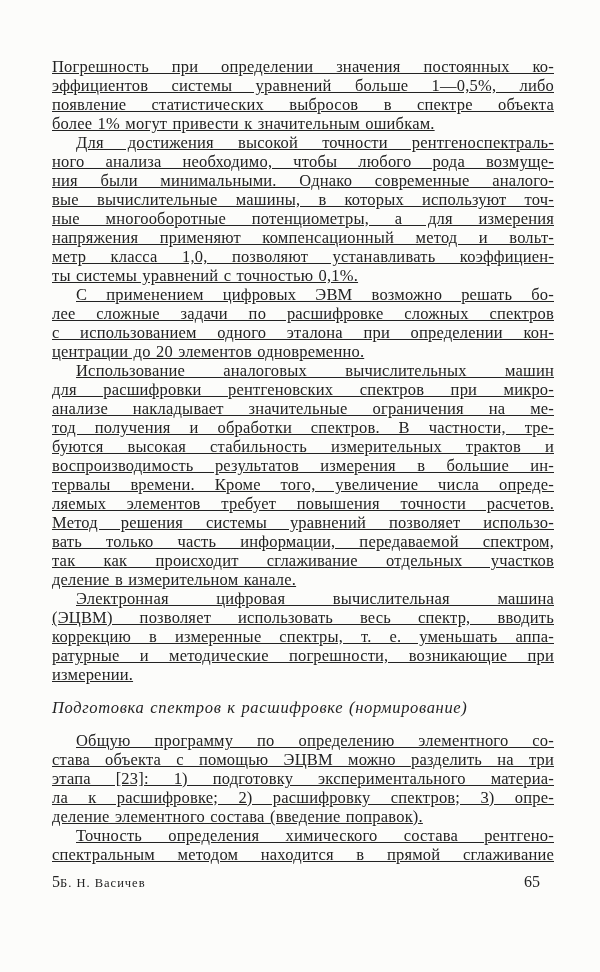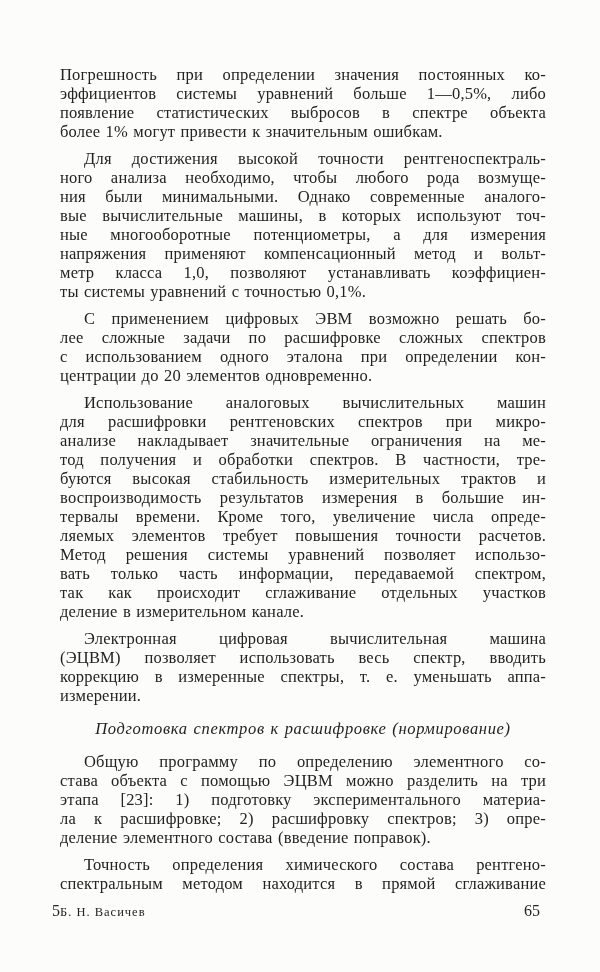--- a/index.html
+++ b/index.html
@@ -17,35 +17,35 @@
     font-family: "Liberation Serif", "DejaVu Serif", serif;
     color: #232323;
     overflow: hidden;
   }
   .text-block {
     font-size: 16.5px;
     line-height: 19px;
     letter-spacing: 0.012em;
     word-spacing: 1px;
   }
-  .paragraph { margin: 8px; }
+  .paragraph { margin: 0; text-decoration: underline; }
   .line {
     text-align: justify;
     text-align-last: justify;
   }
   .line.last {
     text-align-last: left;
   }
   .line.first-indent {
     text-indent: 24px;
   }
   .section-heading {
     font-style: italic;
     font-size: 16.5px;
-    text-align: center;
+    text-align: left;
     margin: 14px 0;
     letter-spacing: 0.04em;
   }
   .footer {
     display: flex;
     align-items: baseline;
     margin-top: 9px;
   }
   .sig-number {
     font-size: 16px;
@@ -98,20 +98,21 @@
         <div class="line">ляемых элементов требует повышения точности расчетов.</div>
         <div class="line">Метод решения системы уравнений позволяет использо-</div>
         <div class="line">вать только часть информации, передаваемой спектром,</div>
         <div class="line">так как происходит сглаживание отдельных участков</div>
         <div class="line last">деление в измерительном канале.</div>
       </div>
       <div class="paragraph">
         <div class="line first-indent">Электронная цифровая вычислительная машина</div>
         <div class="line">(ЭЦВМ) позволяет использовать весь спектр, вводить</div>
         <div class="line">коррекцию в измеренные спектры, т. е. уменьшать аппа-</div>
+        <div class="line">ратурные и методические погрешности, возникающие при</div>
         <div class="line last">измерении.</div>
       </div>
       <div class="section-heading">Подготовка спектров к расшифровке (нормирование)</div>
       <div class="paragraph">
         <div class="line first-indent">Общую программу по определению элементного со-</div>
         <div class="line">става объекта с помощью ЭЦВМ можно разделить на три</div>
         <div class="line">этапа [23]: 1) подготовку экспериментального материа-</div>
         <div class="line">ла к расшифровке; 2) расшифровку спектров; 3) опре-</div>
         <div class="line last">деление элементного состава (введение поправок).</div>
       </div>

